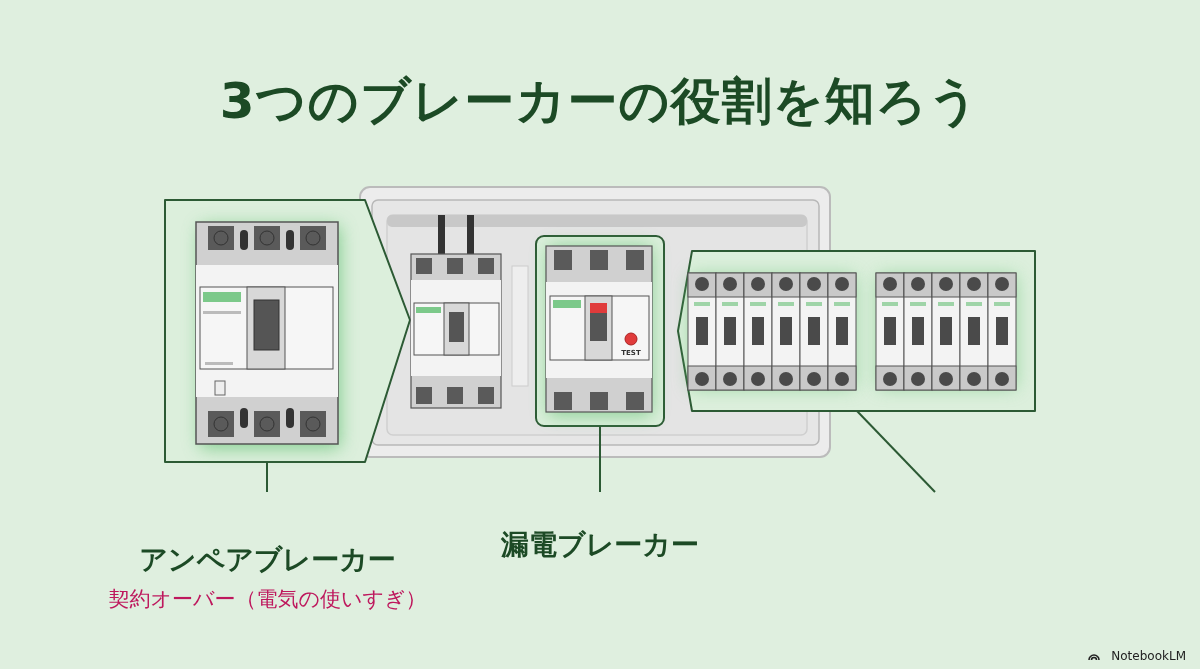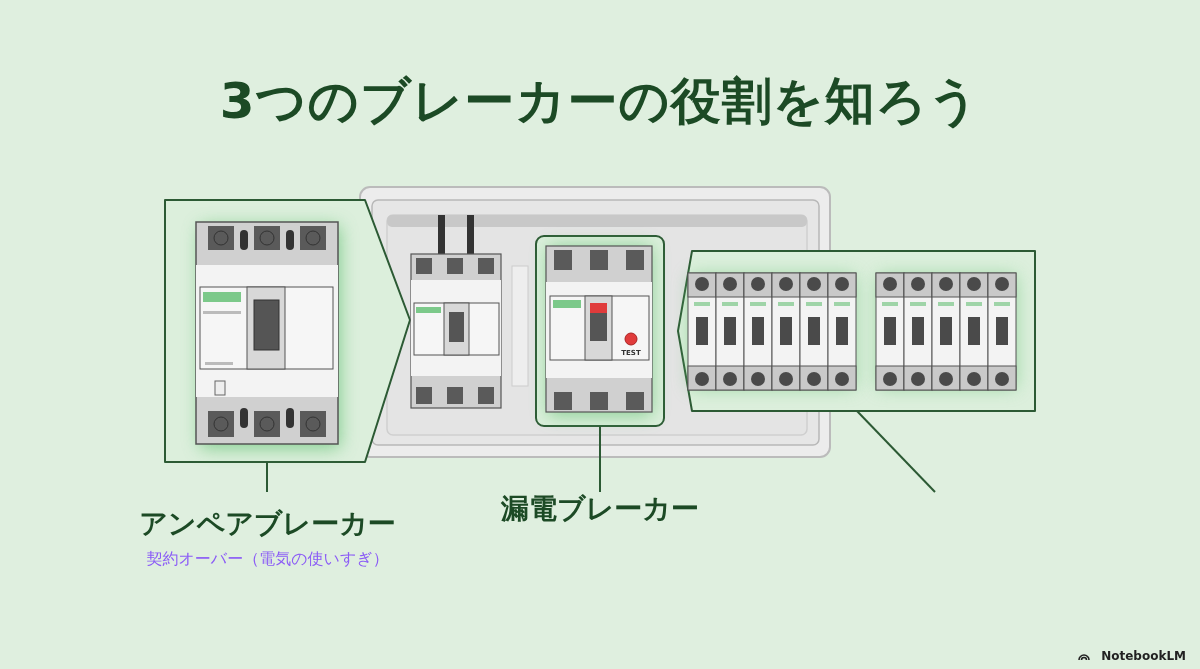--- a/index.html
+++ b/index.html
@@ -1,22 +1,22 @@
 <!DOCTYPE html>
 <html><head>
 <meta charset="utf-8">
 <style>
   html, body { margin:0; padding:0; }
   body { width:1200px; height:669px; background:#dfefdf; overflow:hidden; position:relative; font-family:"DejaVu Sans", sans-serif; }
   .title { position:absolute; top:68px; left:0; width:1200px; text-align:center; font-size:50px; font-weight:bold; color:#1c4a25; letter-spacing:1px; }
   svg.scene { position:absolute; left:0; top:0; }
   .label { position:absolute; text-align:center; }
-  .label .name { font-size:28px; font-weight:bold; color:#1c4a25; }
-  .label .desc { font-size:16px; color:#8b5cf6; margin-top:6px; }
-  .brand { position:absolute; right:14px; bottom:6px; font-size:12px; font-weight:bold; color:#222; display:flex; align-items:center; gap:11px; }
+  .label .name { font-size:28px; font-weight:bold; color:#1c4a25;margin-top:36px; }
+  .label .desc { font-size:21px; color:#be185d; margin-top:6px; }
+  .brand { position:absolute; right:14px; bottom:6px; font-size:12px; font-weight:normal; color:#222; display:flex; align-items:center; gap:11px; }
 </style>
 </head>
 <body>
 
 <div class="title">3つのブレーカーの役割を知ろう</div>
 
 <svg class="scene" width="1200" height="669" viewBox="0 0 1200 669">
   <defs>
     <filter id="glow" x="-30%" y="-30%" width="160%" height="160%">
       <feGaussianBlur stdDeviation="9"></feGaussianBlur>

